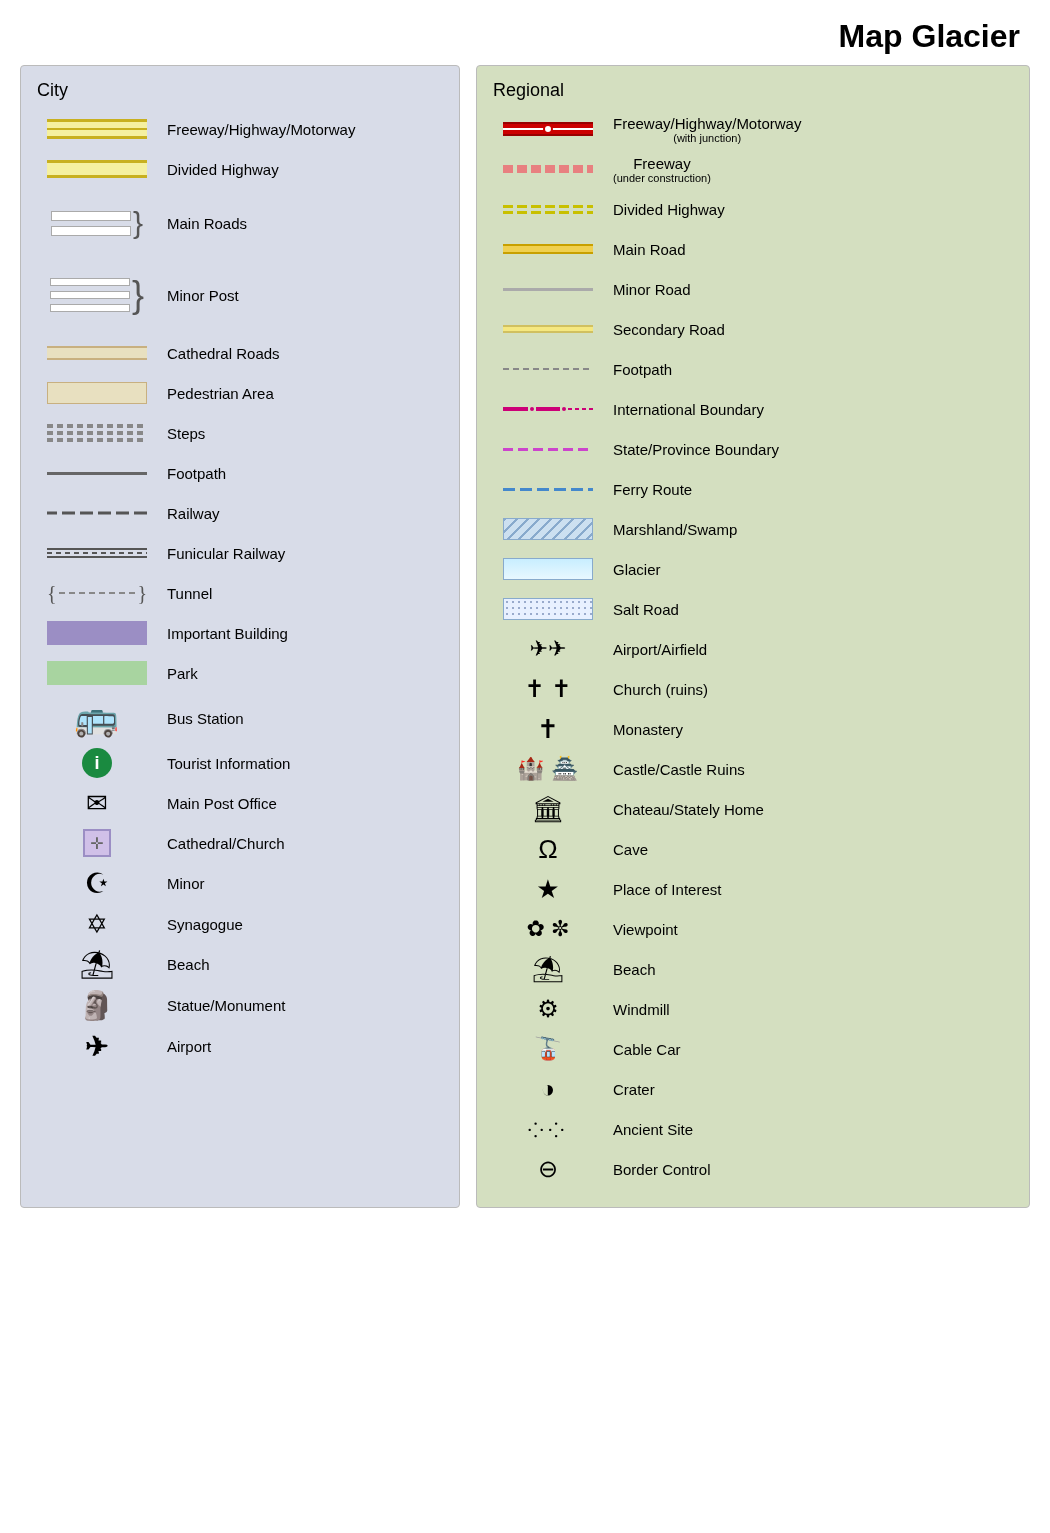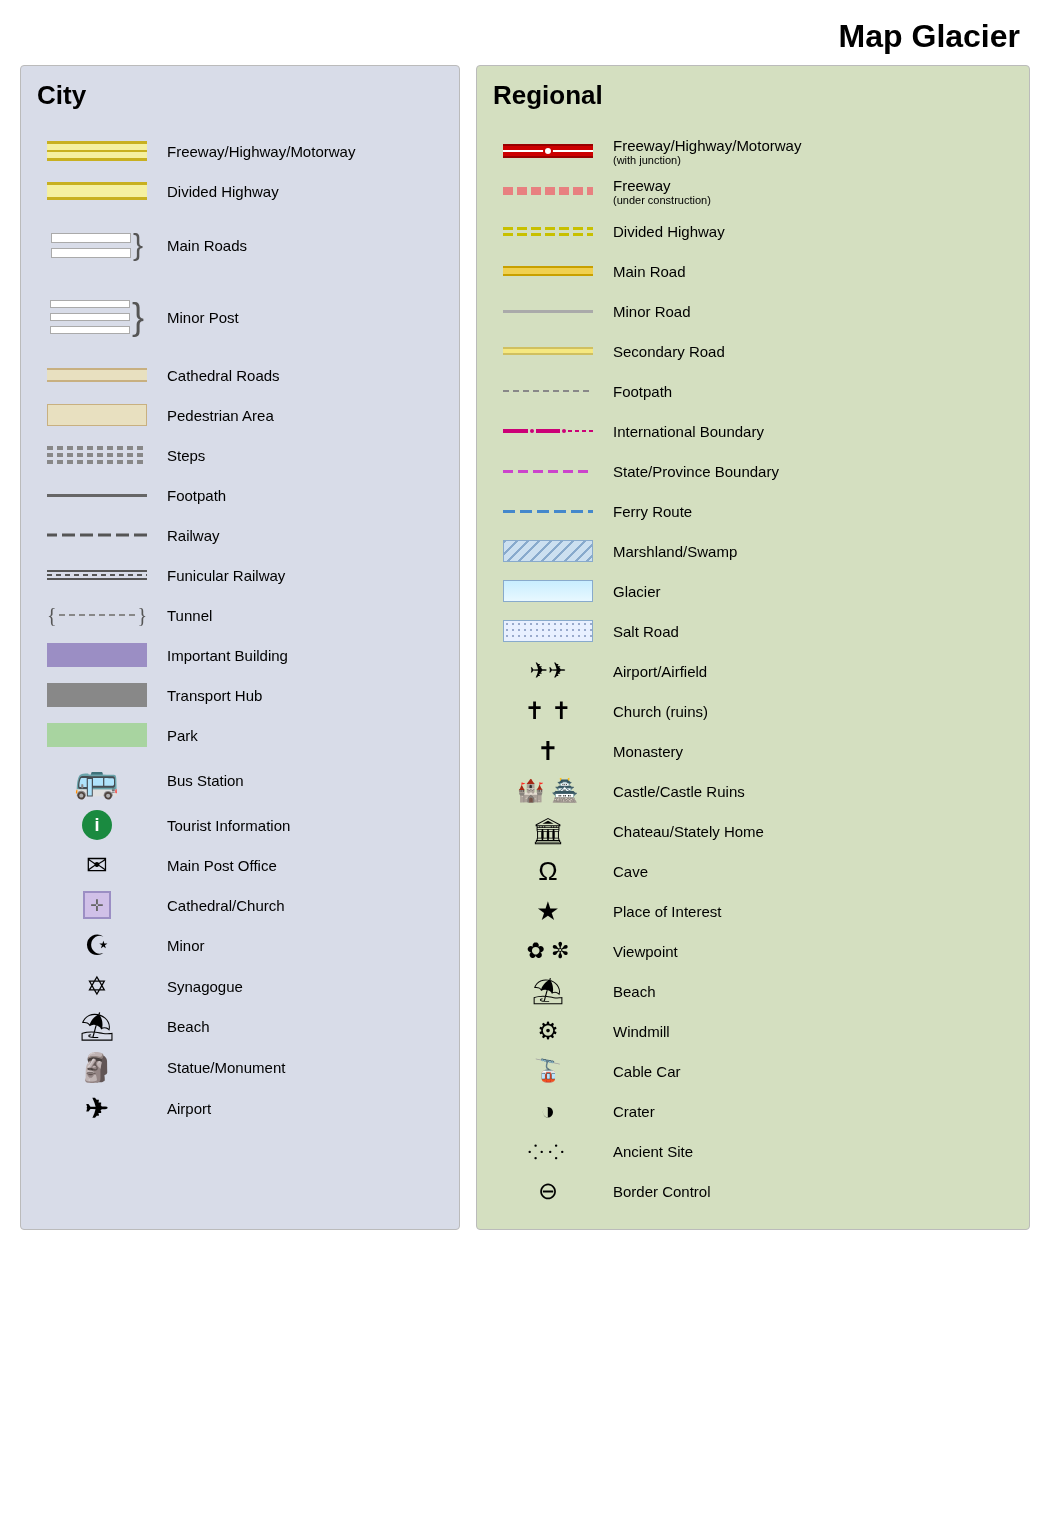--- a/index.html
+++ b/index.html
@@ -35,43 +35,44 @@
 
     .regional-panel {
       background: #d4dfc0;
       border: 1px solid #bbb;
       border-radius: 4px;
       padding: 14px 16px;
       flex: 1;
     }
 
     .panel-title {
-      font-size: 26px;
-      font-weight: bold;
-      margin-bottom: 24px;
+      font-size: 18px;
+      font-weight: normal;
+      margin-bottom: 12px;
     }
 
     .legend-row {
       display: flex;
       align-items: center;
       margin-bottom: 8px;
       min-height: 32px;
     }
 
     .symbol-cell {
       width: 120px;
       flex-shrink: 0;
       display: flex;
       align-items: center;
       justify-content: center;
     }
 
     .label-cell {
       font-size: 15px;
       padding-left: 10px;
+      text-align: center;
     }
 
     .label-cell small {
       font-size: 11px;
       display: block;
     }
 
     .tourist-info {
       width: 30px;
       height: 30px;
@@ -217,26 +218,20 @@
       <div class="label-cell">Tunnel</div>
     </div>
 
     <div class="legend-row">
       <div class="symbol-cell">
         <div style="width:100px;height:24px;background:#9b8ec4;"></div>
       </div>
       <div class="label-cell">Important Building</div>
     </div>
 
-    <div class="legend-row">
-      <div class="symbol-cell">
-        <div style="width:100px;height:24px;background:#888;"></div>
-      </div>
-      <div class="label-cell">Transport Hub</div>
-    </div>
 
     <div class="legend-row">
       <div class="symbol-cell">
         <div style="width:100px;height:24px;background:#a8d4a0;"></div>
       </div>
       <div class="label-cell">Park</div>
     </div>
 
     <div class="legend-row">
       <div class="symbol-cell">

